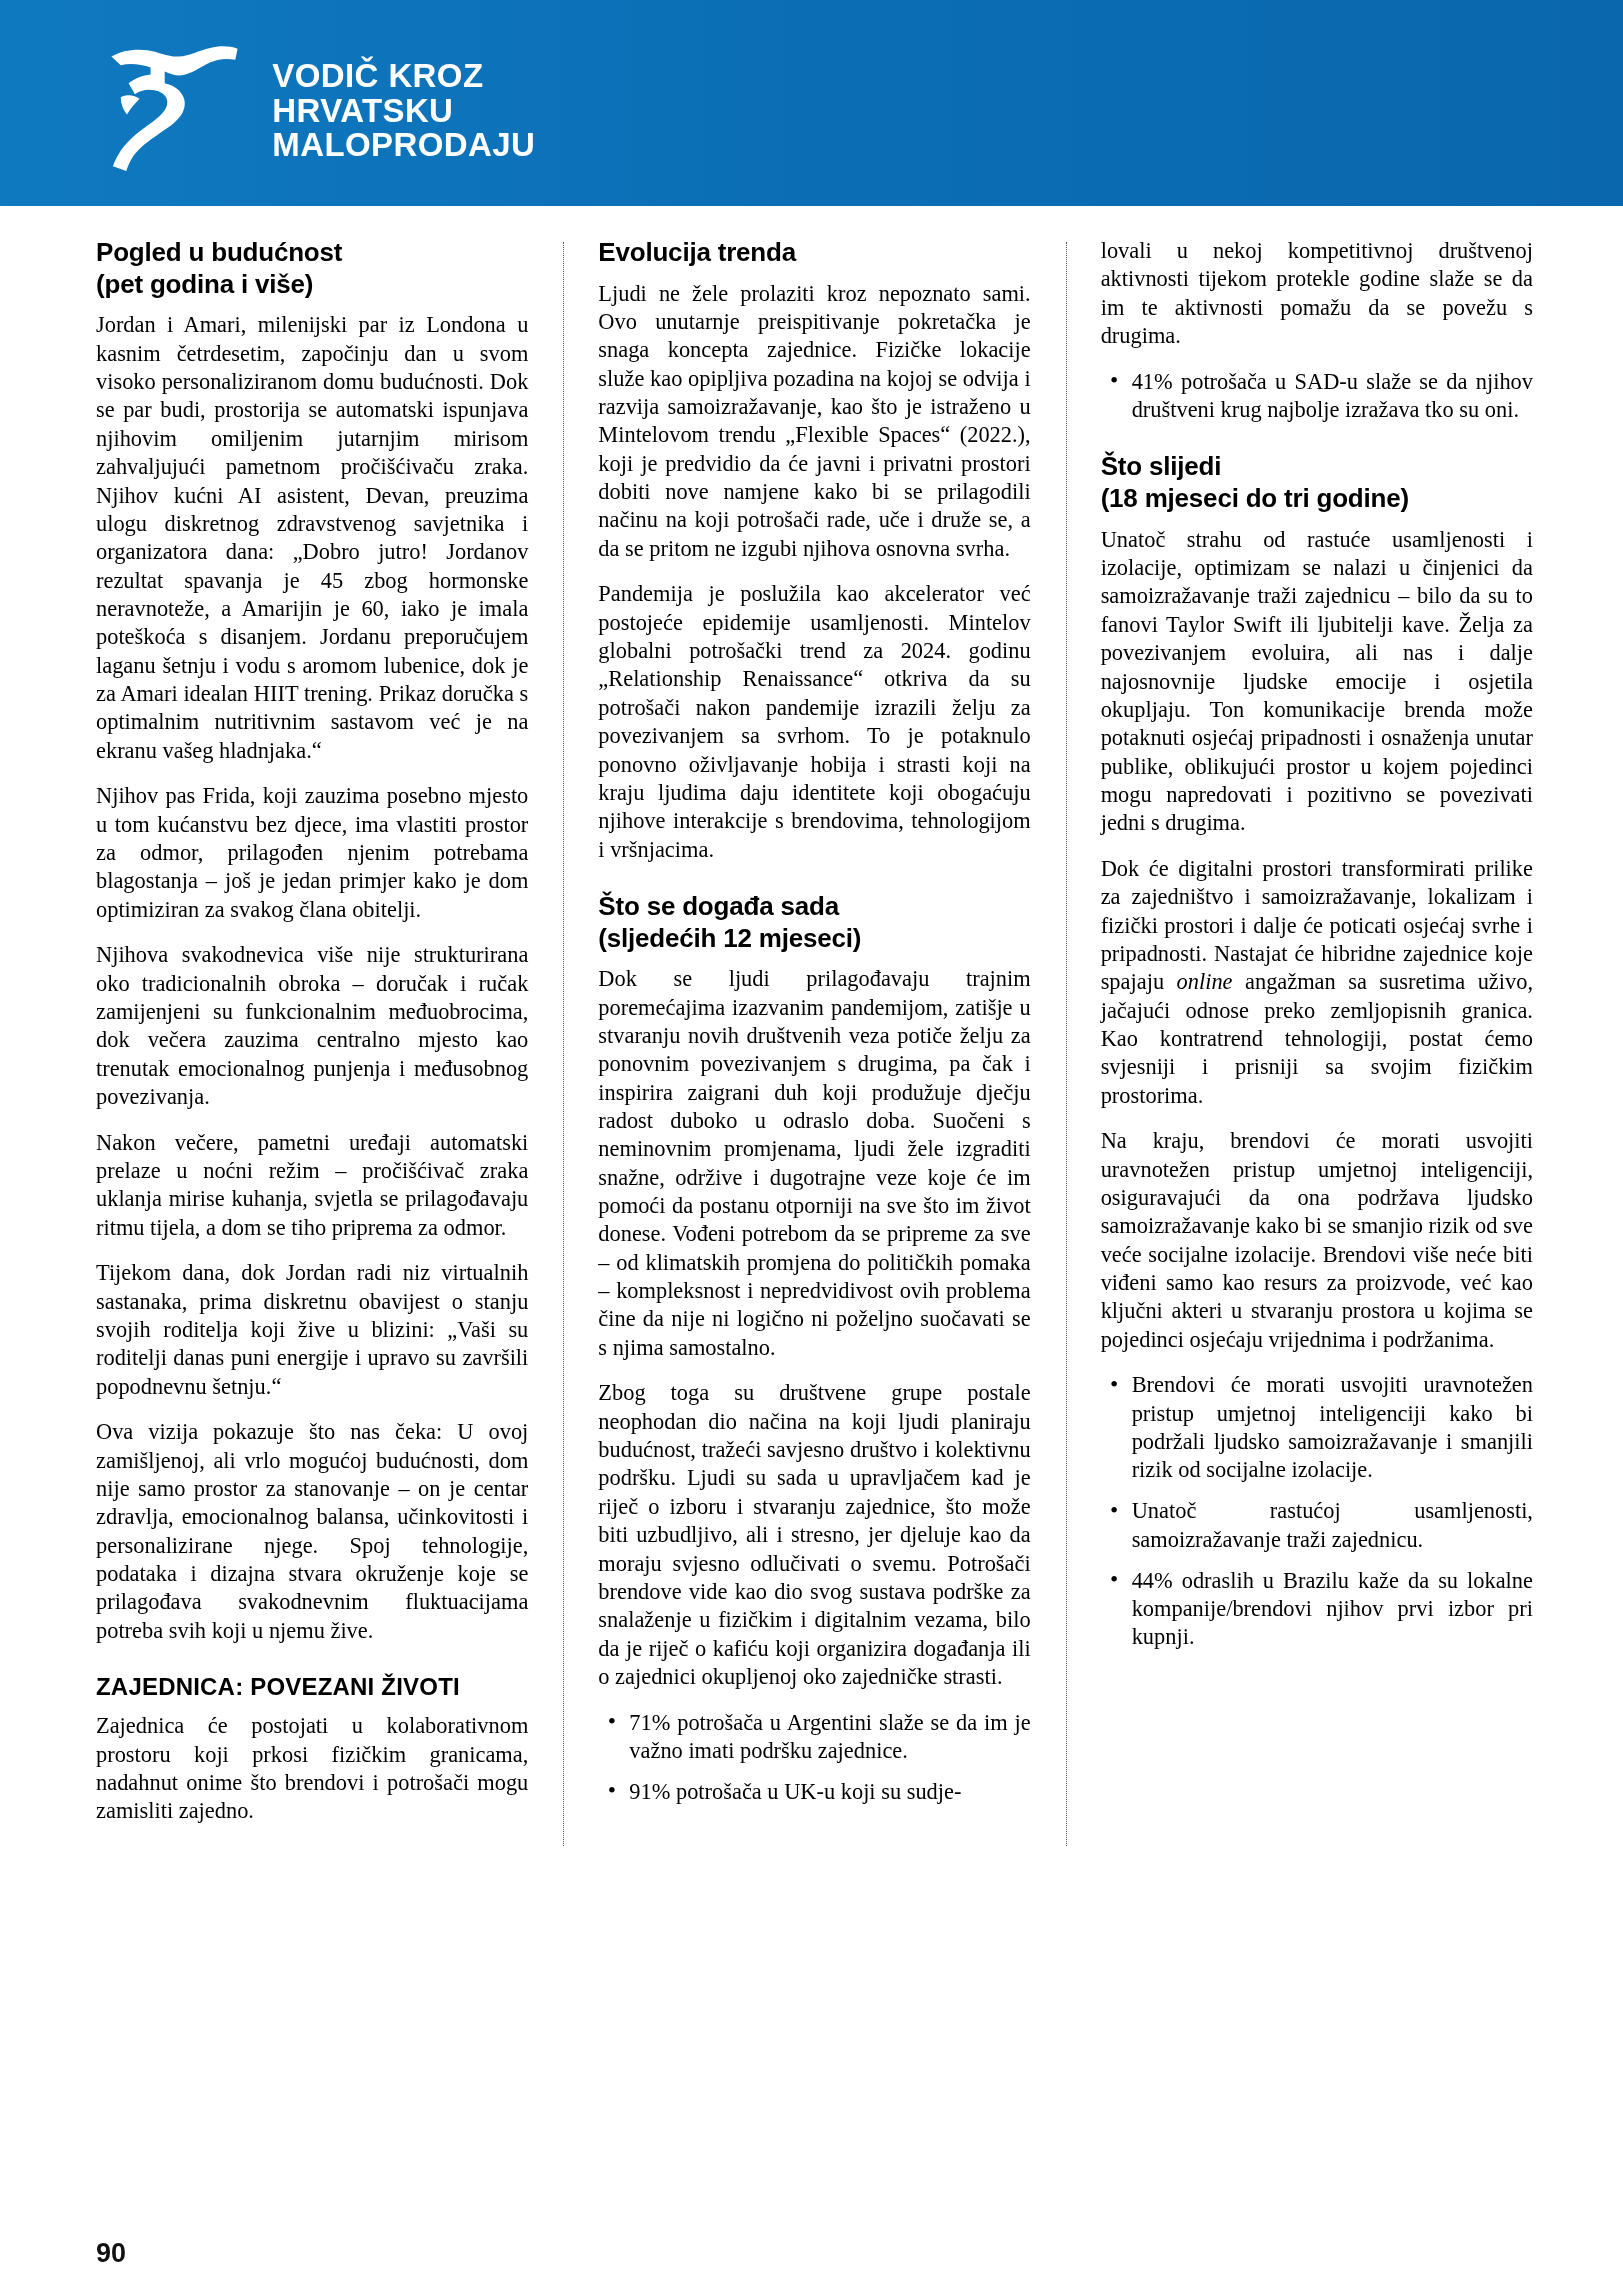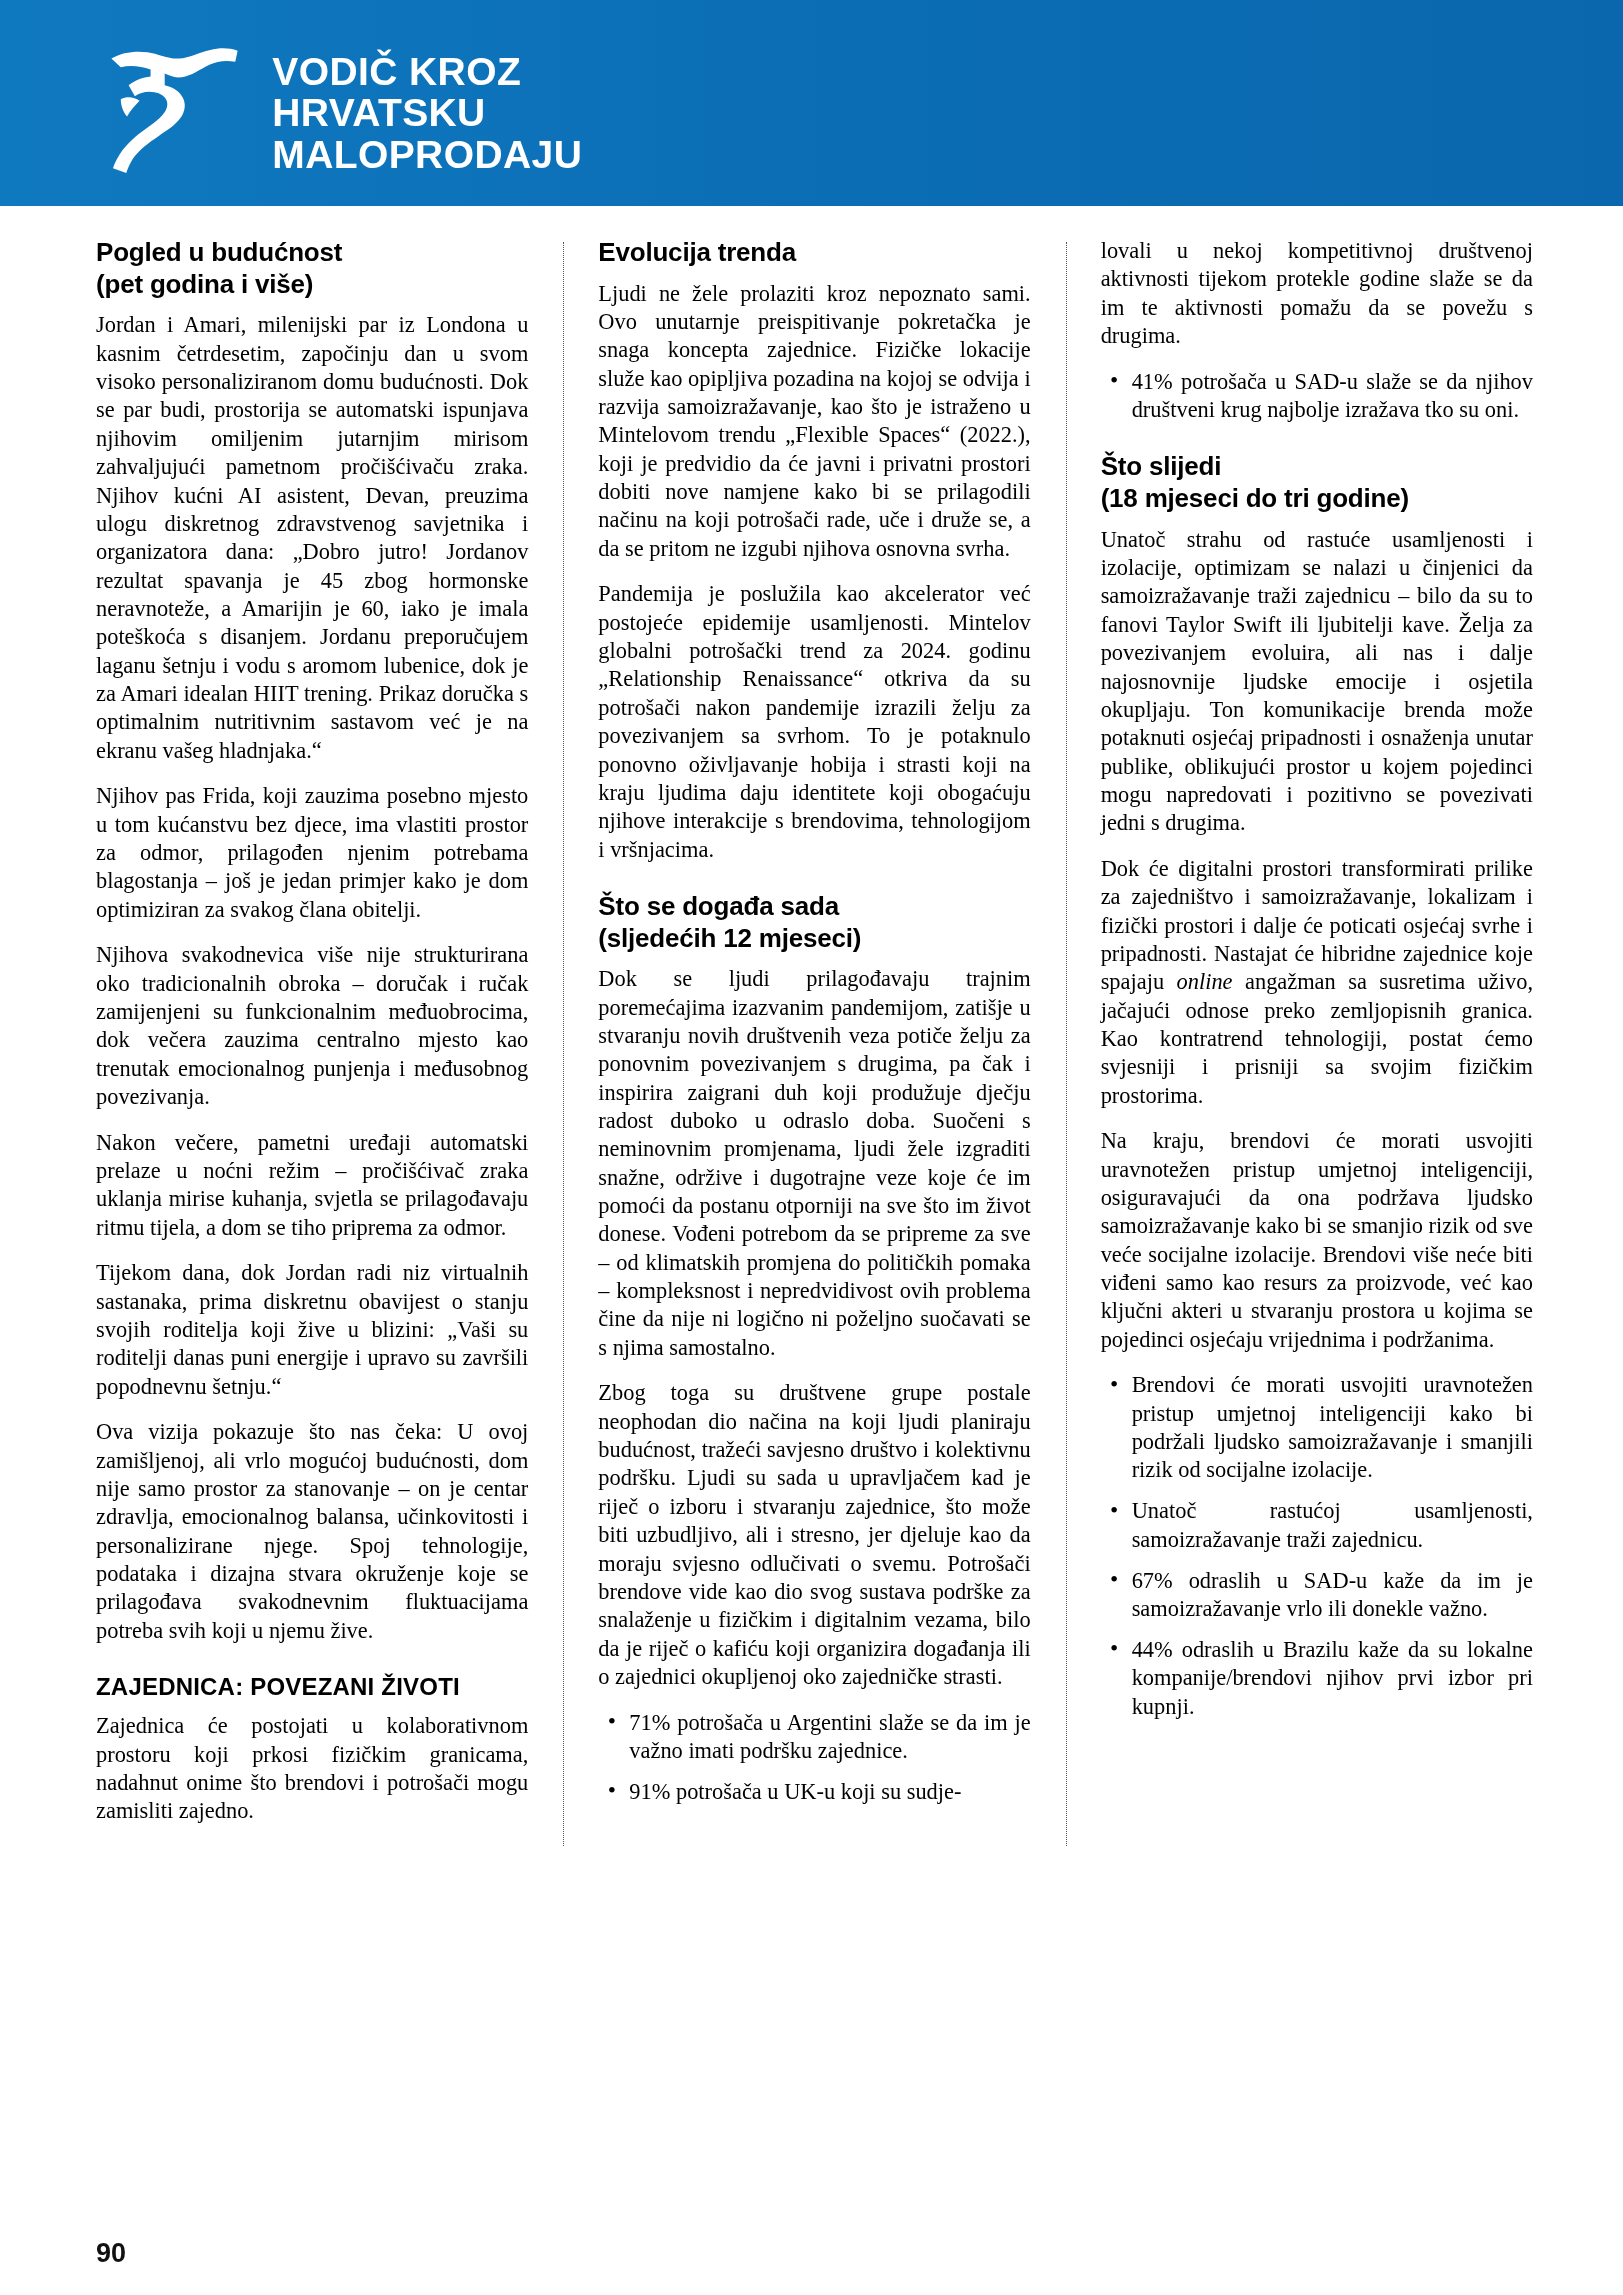--- a/index.html
+++ b/index.html
@@ -39,21 +39,21 @@
     position: relative;
     margin-right: 17.3px;
   }
   .logo-mark svg {
     display: block;
   }
   .logo-text {
     font-family: "Liberation Sans", sans-serif;
     font-weight: bold;
     color: #ffffff;
-    font-size: 39px;
+    font-size: 33px;
     line-height: 1.06;
     letter-spacing: 0.4px;
     margin-top: 29px;
   }
   .logo-text div { white-space: nowrap; }
 
   
   .page {
     position: absolute;
     top: 206px;
@@ -209,21 +209,20 @@
       <h2 class="sec spaced">
         <span>Što slijedi</span><br>
         <span>(18 mjeseci do tri godine)</span>
       </h2>
       <p class="body">Unatoč strahu od rastuće usamljenosti i izolacije, optimizam se nalazi u činjenici da samoizražavanje traži zajednicu – bilo da su to fanovi Taylor Swift ili ljubitelji kave. Želja za povezivanjem evoluira, ali nas i dalje najosnovnije ljudske emocije i osjetila okupljaju. Ton komunikacije brenda može potaknuti osjećaj pripadnosti i osnaženja unutar publike, oblikujući prostor u kojem pojedinci mogu napredovati i pozitivno se povezivati jedni s drugima.</p>
       <p class="body"><span>Dok će digitalni prostori transformirati prilike za zajedništvo i samoizražavanje, lokalizam i fizički prostori i dalje će poticati osjećaj svrhe i pripadnosti. Nastajat će hibridne zajednice koje spajaju </span><em>online</em><span> angažman sa susretima uživo, jačajući odnose preko zemljopisnih granica. Kao kontratrend tehnologiji, postat ćemo svjesniji i prisniji sa svojim fizičkim prostorima.</span></p>
       <p class="body">Na kraju, brendovi će morati usvojiti uravnotežen pristup umjetnoj inteligenciji, osiguravajući da ona podržava ljudsko samoizražavanje kako bi se smanjio rizik od sve veće socijalne izolacije. Brendovi više neće biti viđeni samo kao resurs za proizvode, već kao ključni akteri u stvaranju prostora u kojima se pojedinci osjećaju vrijednima i podržanima.</p>
       <ul class="bullets">
         <li>Brendovi će morati usvojiti uravnotežen pristup umjetnoj inteligenciji kako bi podržali ljudsko samoizražavanje i smanjili rizik od socijalne izolacije.</li>
         <li>Unatoč rastućoj usamljenosti, samoizražavanje traži zajednicu.</li>
-        <li>67% odraslih u SAD-u kaže da im je samoizražavanje vrlo ili donekle važno.</li>
         <li>44% odraslih u Brazilu kaže da su lokalne kompanije/brendovi njihov prvi izbor pri kupnji.</li>
       </ul>
     </div>
 
   </div>
 
   <div class="page-number">90</div>
 </div>
 
 

